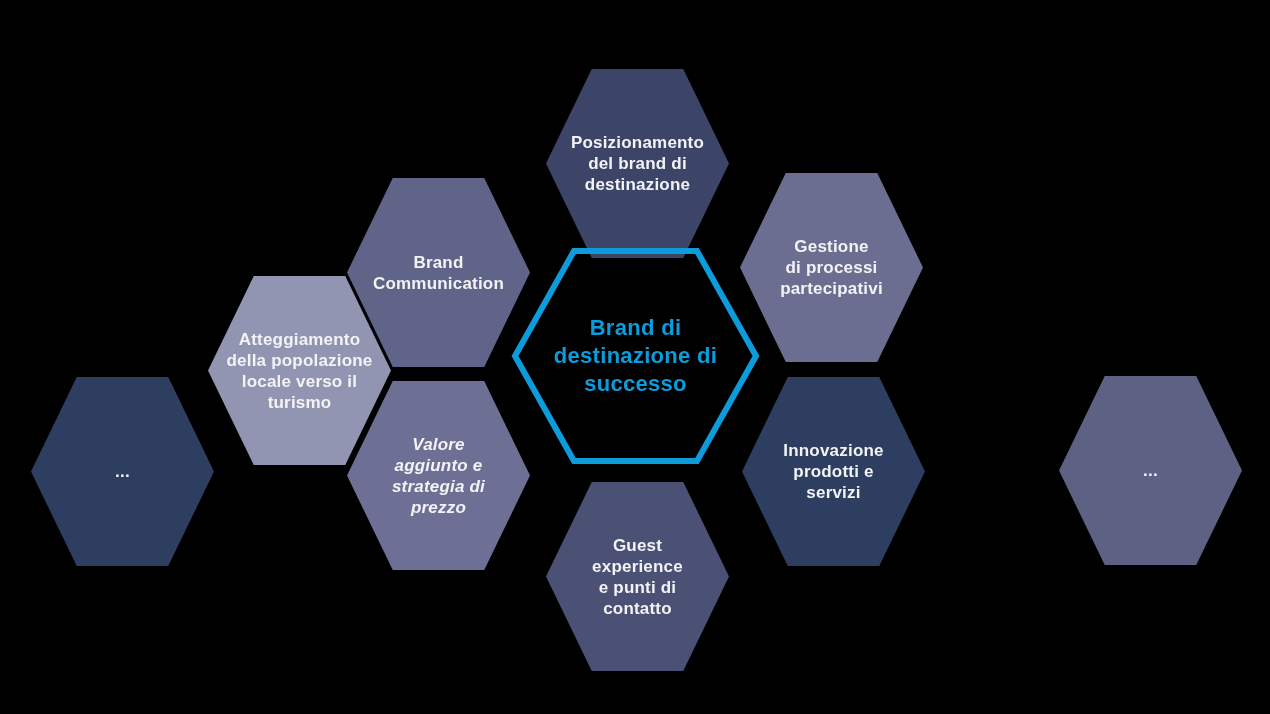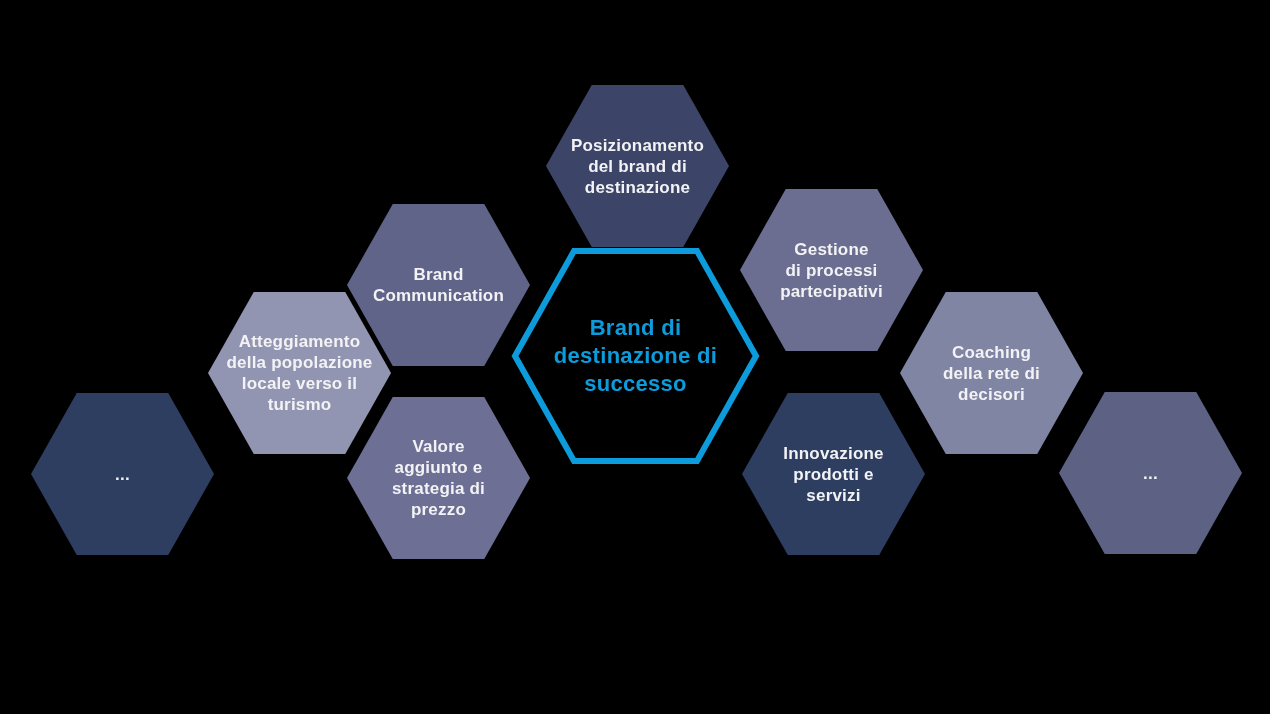--- a/index.html
+++ b/index.html
@@ -11,22 +11,21 @@
     position: relative;
     width: 1270px;
     height: 714px;
     background: #000000;
     overflow: hidden;
     font-family: "Liberation Sans", "DejaVu Sans", sans-serif;
   }
   .hex {
     position: absolute;
     width: 183px;
-    height: 162px;
-    margin-top: 16px;
+    height: 189px;
   }
   .hex-shape {
     position: absolute;
     inset: 0;
     clip-path: polygon(0% 50%, 25% 0%, 75% 0%, 100% 50%, 75% 100%, 25% 100%);
   }
   .hex-label {
     position: absolute;
     inset: 0;
     display: flex;
@@ -73,27 +72,27 @@
   </div>
 
   <div class="hex" style="left:208px; top:276px;">
     <div class="hex-shape" style="background-color: rgb(146, 149, 178);"></div>
     <div class="hex-label">Atteggiamento
 della popolazione
 locale verso il
 turismo</div>
   </div>
 
-  <div class="hex" style="left:347px; top:188px;">
+  <div class="hex" style="left:347px; top:178px;">
     <div class="hex-shape" style="background-color: rgb(95, 100, 136);"></div>
     <div class="hex-label">Brand
 Communication</div>
   </div>
 
-  <div class="hex" style="left:347px; top:381px;">
+  <div class="hex" style="left:347px; top:381px;font-style:italic;">
     <div class="hex-shape" style="background-color: rgb(109, 112, 148);"></div>
     <div class="hex-label">Valore
 aggiunto e
 strategia di
 prezzo</div>
   </div>
 
   <div class="hex" style="left:546px; top:69px;">
     <div class="hex-shape" style="background-color: rgb(60, 69, 104);"></div>
     <div class="hex-label">Posizionamento
@@ -103,41 +102,42 @@
 
   <div class="hex-center">
     <svg viewBox="0 0 257 224" width="257" height="224">
       <polygon points="8,112 67,7 190,7 249,112 190,217 67,217" fill="none" stroke-width="6" stroke-linejoin="miter" stroke="#0c9bdb"></polygon>
     </svg>
     <div class="hex-label" style="color: rgb(12, 155, 219);">Brand di
 destinazione di
 successo</div>
   </div>
 
+  <div class="hex" style="left:546px; top:482px;">
+    <div class="hex-shape" style="background-color: rgb(74, 81, 117);"></div>
+    <div class="hex-label">Guest
+experience
+e punti di
+contatto</div>
+  </div>
 
   <div class="hex" style="left:740px; top:173px;">
     <div class="hex-shape" style="background-color: rgb(107, 110, 144);"></div>
     <div class="hex-label">Gestione
 di processi
 partecipativi</div>
   </div>
 
   <div class="hex" style="left:742px; top:377px;">
     <div class="hex-shape" style="background-color: rgb(45, 62, 97);"></div>
     <div class="hex-label">Innovazione
 prodotti e
 servizi</div>
   </div>
 
-  <div class="hex" style="left:900px; top:276px;">
-    <div class="hex-shape" style="background-color: rgb(128, 133, 164);"></div>
-    <div class="hex-label">Coaching
-della rete di
-decisori</div>
-  </div>
 
 
   <div class="hex" style="left:1059px; top:376px;">
     <div class="hex-shape" style="background-color: rgb(93, 98, 133);"></div>
     <div class="hex-label">...</div>
   </div>
 
 </div>
 
 </body></html>

